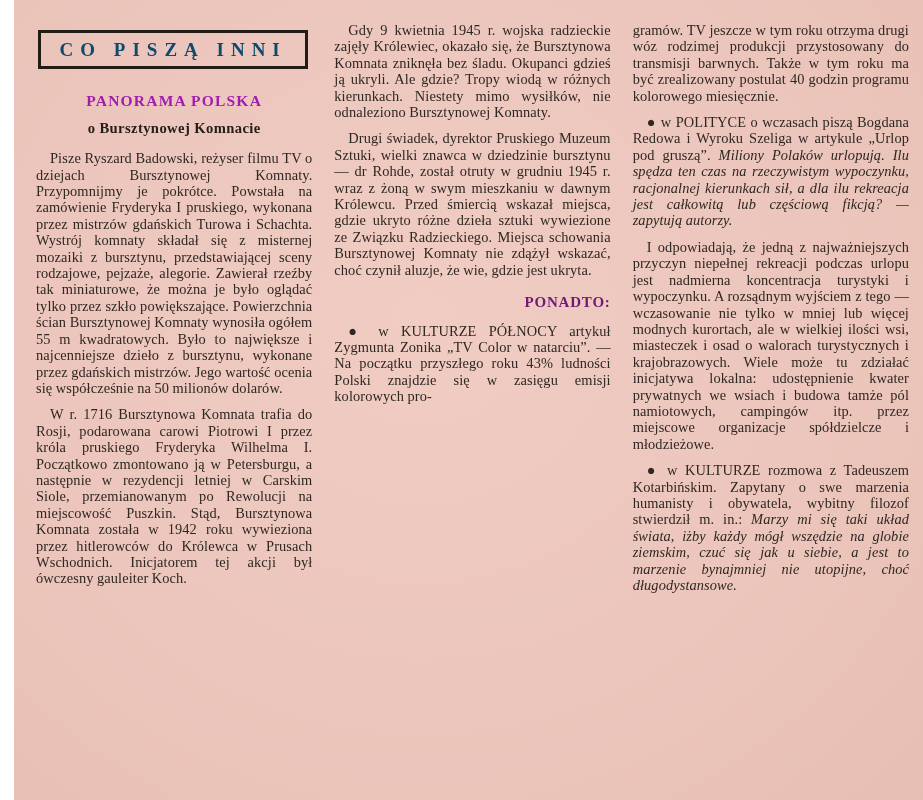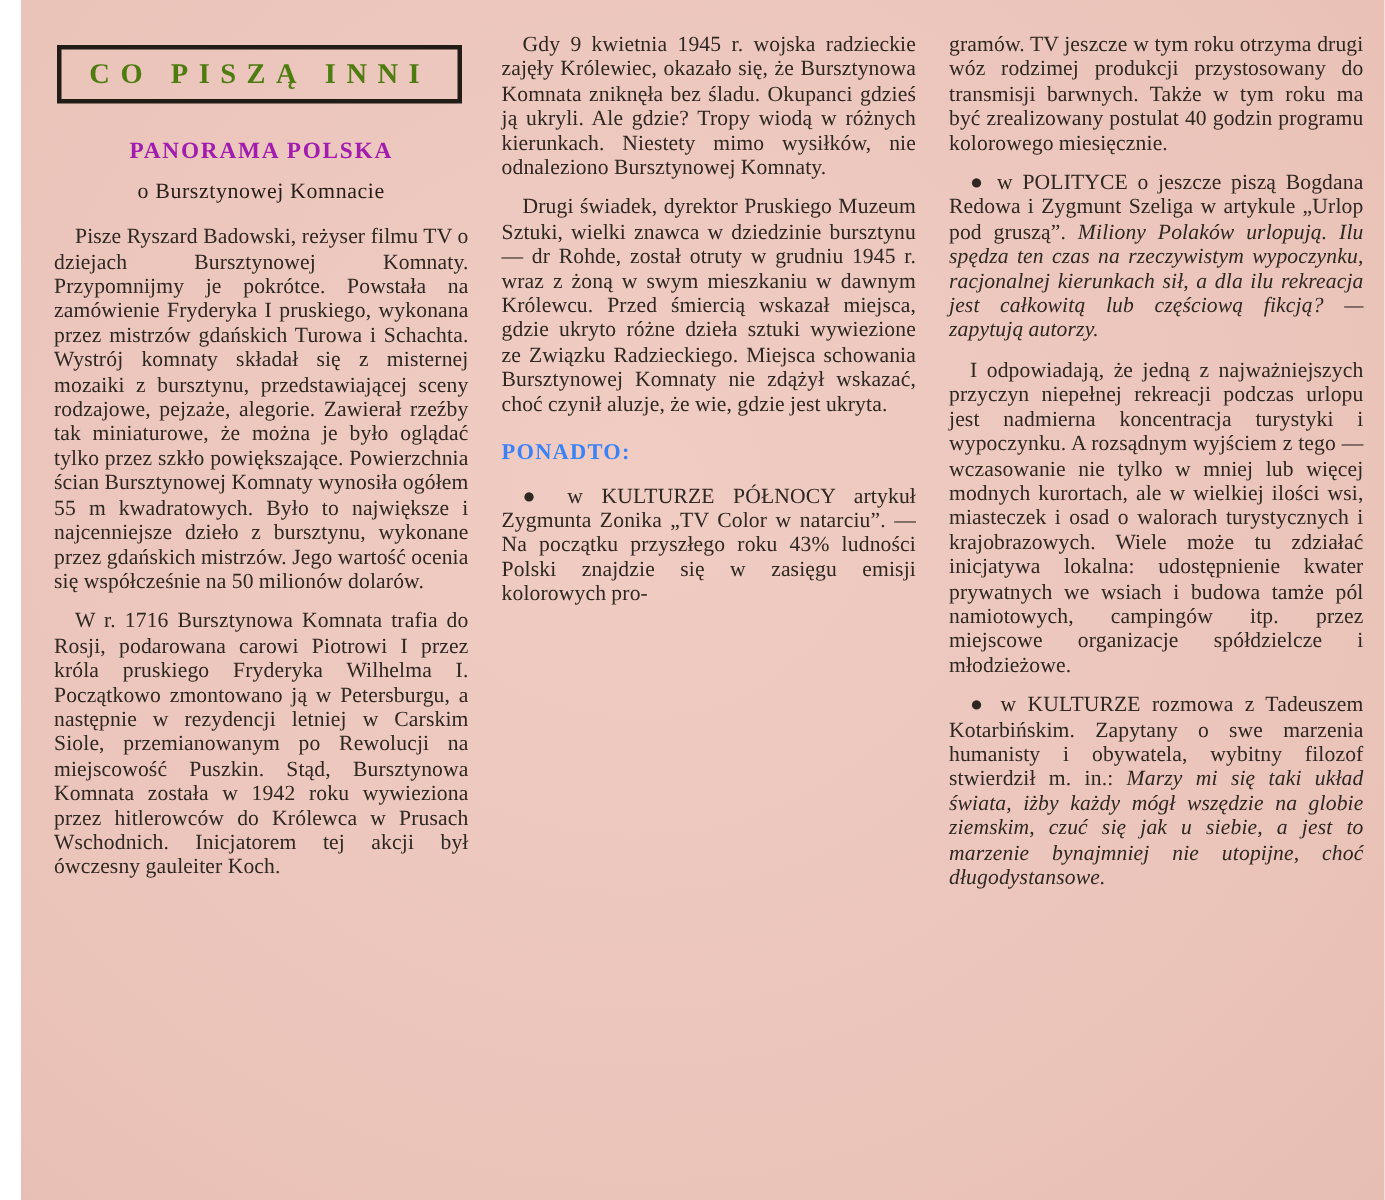--- a/index.html
+++ b/index.html
@@ -47,46 +47,46 @@
     letter-spacing: 0.1px;
   }
   .title-box {
     border: 3px solid #221c17;
     margin: 8px 4px 24px 2px;
     padding: 9px 4px 8px 4px;
     text-align: center;
     font-weight: bold;
     font-size: 19px;
     letter-spacing: 7px;
-    color: #4d7c0f;
+    color: #0c4a6e;
     white-space: nowrap;
   }
   .heading {
     margin: 0 0 10px 0;
     text-align: center;
     font-weight: bold;
     font-size: 15.5px;
     letter-spacing: 1.2px;
     color: #a21caf;
   }
   .subheading {
     margin: 0 0 14px 0;
     text-align: center;
-    font-weight: normal;
+    font-weight: bold;
     font-size: 14.6px;
     letter-spacing: 0.4px;
     color: #241d18;
   }
   .heading-left {
     margin: 16px 0 12px 0;
-    text-align: left;
+    text-align: right;
     font-weight: bold;
     font-size: 15px;
     letter-spacing: 0.8px;
-    color: #3b82f6;
+    color: #701a75;
   }
   .para {
     margin: 0 0 10px 0;
     text-align: justify;
     text-indent: 14px;
     hyphens: auto;
     -webkit-hyphens: auto;
     word-spacing: -0.2px;
   }
   .para.no-indent { text-indent: 0; }
@@ -110,18 +110,18 @@
         <p class="para"><span class="run-normal">W r. 1716 Bursztynowa Komnata trafia do Rosji, podarowana carowi Piotrowi I przez króla pruskiego Fryderyka Wilhelma I. Początkowo zmontowano ją w Petersburgu, a następnie w rezydencji letniej w Carskim Siole, przemianowanym po Rewolucji na miejscowość Puszkin. Stąd, Bursztynowa Komnata została w 1942 roku wywieziona przez hitlerowców do Królewca w Prusach Wschodnich. Inicjatorem tej akcji był ówczesny gauleiter Koch.</span></p>
       </div>
     <div class="col">
         <p class="para"><span class="run-normal">Gdy 9 kwietnia 1945 r. wojska radzieckie zajęły Królewiec, okazało się, że Bursztynowa Komnata zniknęła bez śladu. Okupanci gdzieś ją ukryli. Ale gdzie? Tropy wiodą w różnych kierunkach. Niestety mimo wysiłków, nie odnaleziono Bursztynowej Komnaty.</span></p>
         <p class="para"><span class="run-normal">Drugi świadek, dyrektor Pruskiego Muzeum Sztuki, wielki znawca w dziedzinie bursztynu — dr Rohde, został otruty w grudniu 1945 r. wraz z żoną w swym mieszkaniu w dawnym Królewcu. Przed śmiercią wskazał miejsca, gdzie ukryto różne dzieła sztuki wywiezione ze Związku Radzieckiego. Miejsca schowania Bursztynowej Komnaty nie zdążył wskazać, choć czynił aluzje, że wie, gdzie jest ukryta.</span></p>
         <div class="heading-left">PONADTO:</div>
         <p class="para"><span class="run-bold">● w KULTURZE PÓŁNOCY </span><span class="run-normal">artykuł Zygmunta Zonika „TV Color w natarciu”. — Na początku przyszłego roku 43% ludności Polski znajdzie się w zasięgu emisji kolorowych pro-</span></p>
       </div>
     <div class="col">
         <p class="para no-indent"><span class="run-normal">gramów. TV jeszcze w tym roku otrzyma drugi wóz rodzimej produkcji przystosowany do transmisji barwnych. Także w tym roku ma być zrealizowany postulat 40 godzin programu kolorowego miesięcznie.</span></p>
-        <p class="para"><span class="run-bold">● w POLITYCE </span><span class="run-normal">o jeszcze piszą Bogdana Redowa i Zygmunt Szeliga w artykule „Urlop pod gruszą”. </span><span class="run-italic">Miliony Polaków urlopują. Ilu spędza ten czas na rzeczywistym wypoczynku, racjonalnej kierunkach sił, a dla ilu rekreacja jest całkowitą lub częściową fikcją? — zapytują autorzy.</span></p>
+        <p class="para"><span class="run-bold">● w POLITYCE </span><span class="run-normal">o wczasach piszą Bogdana Redowa i Wyroku Szeliga w artykule „Urlop pod gruszą”. </span><span class="run-italic">Miliony Polaków urlopują. Ilu spędza ten czas na rzeczywistym wypoczynku, racjonalnej kierunkach sił, a dla ilu rekreacja jest całkowitą lub częściową fikcją? — zapytują autorzy.</span></p>
         <p class="para"><span class="run-normal">I odpowiadają, że jedną z najważniejszych przyczyn niepełnej rekreacji podczas urlopu jest nadmierna koncentracja turystyki i wypoczynku. A rozsądnym wyjściem z tego — wczasowanie nie tylko w mniej lub więcej modnych kurortach, ale w wielkiej ilości wsi, miasteczek i osad o walorach turystycznych i krajobrazowych. Wiele może tu zdziałać inicjatywa lokalna: udostępnienie kwater prywatnych we wsiach i budowa tamże pól namiotowych, campingów itp. przez miejscowe organizacje spółdzielcze i młodzieżowe.</span></p>
         <p class="para"><span class="run-bold">● w KULTURZE </span><span class="run-normal">rozmowa z Tadeuszem Kotarbińskim. Zapytany o swe marzenia humanisty i obywatela, wybitny filozof stwierdził m. in.: </span><span class="run-italic">Marzy mi się taki układ świata, iżby każdy mógł wszędzie na globie ziemskim, czuć się jak u siebie, a jest to marzenie bynajmniej nie utopijne, choć długodystansowe.</span></p>
       </div>
   </div>
 </div>
 
 </body></html>

